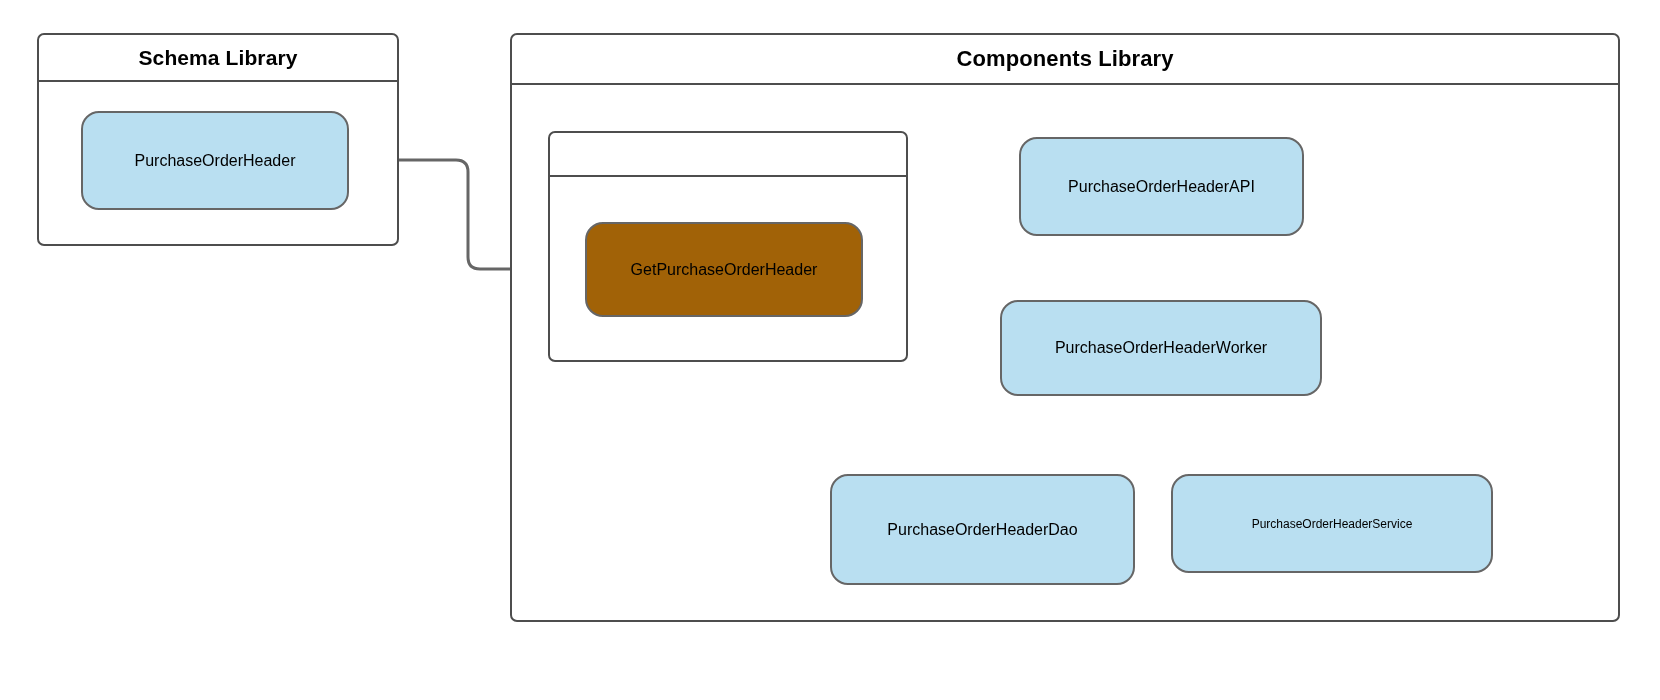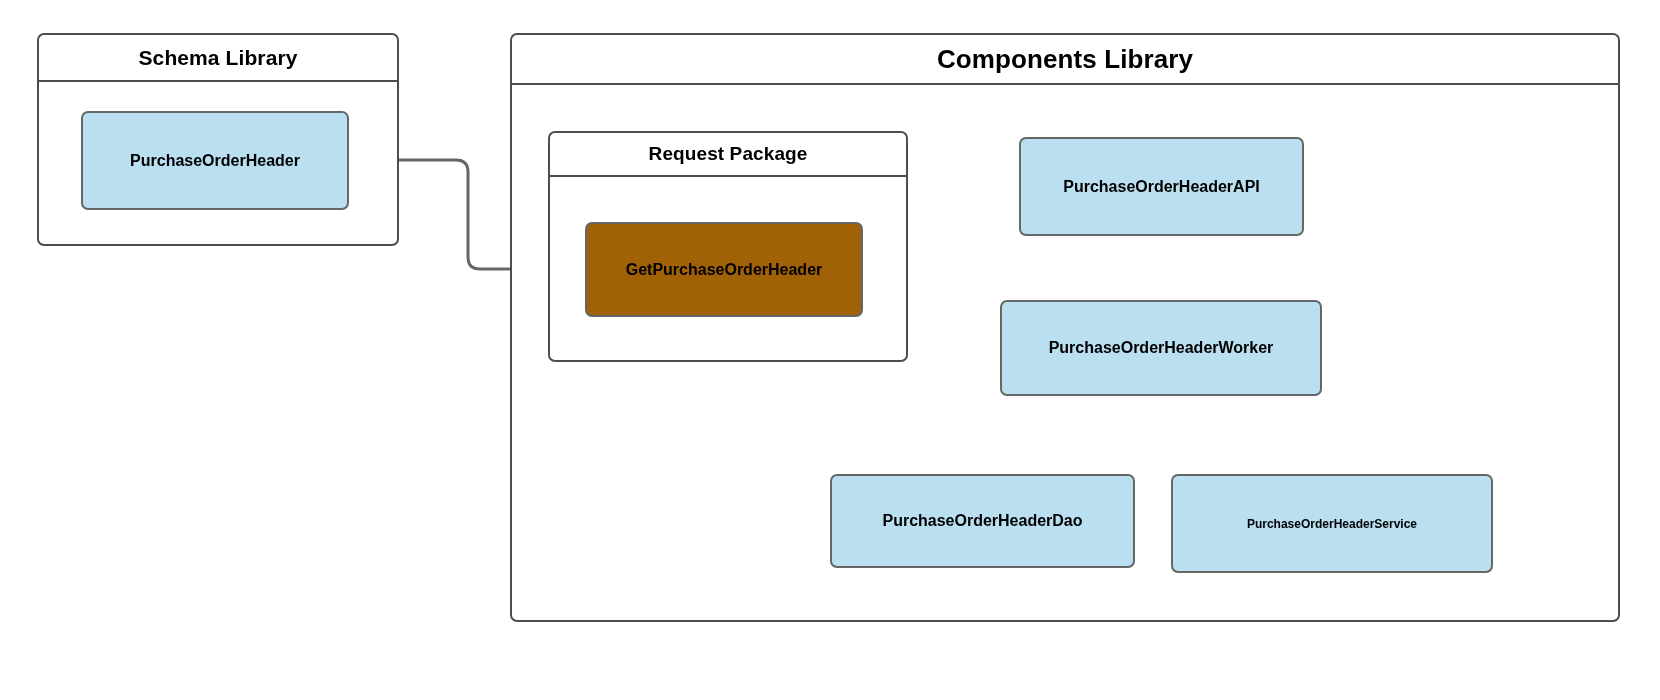--- a/index.html
+++ b/index.html
@@ -62,26 +62,26 @@
     left: 0;
     right: 0;
     bottom: 0;
   }
   
   .node {
     position: absolute;
     box-sizing: border-box;
     background: #b9dff1;
     border: 2px solid #666666;
-    border-radius: 7px;
+    border-radius: 18px;
     display: flex;
     align-items: center;
     justify-content: center;
     text-align: left;
-    font-weight: bold;
+    font-weight: normal;
     color: #000000;
     z-index: 3;
     padding: 0 8px;
   }
 </style>
 </head>
 <body>
 
 <div id="canvas">
 
@@ -100,31 +100,30 @@
       </g>
   </svg>
 
   <div class="package" id="pkg-schema-library" style="left: 37px; top: 33px; width: 362px; height: 213px; border-color: rgb(77, 77, 77);">
     <div class="package-title" style="height: 45px; font-size: 21px; color: rgb(0, 0, 0);">Schema Library</div>
     <div class="package-divider" style="top: 45px; border-top-color: rgb(77, 77, 77);"></div>
     <div class="package-body" style="top: 47px;"></div>
   </div>
 
   <div class="package" id="pkg-components-library" style="left: 510px; top: 33px; width: 1110px; height: 589px; border-color: rgb(77, 77, 77);">
-    <div class="package-title" style="height: 48px; font-size: 26px; color: rgb(0, 0, 0);">Components Library</div>
+    <div class="package-title" style="height: 48px; font-size: 22px; color: rgb(0, 0, 0);">Components Library</div>
     <div class="package-divider" style="top: 48px; border-top-color: rgb(77, 77, 77);"></div>
     <div class="package-body" style="top: 50px;"></div>
   </div>
 
   <div class="package" id="pkg-request-package" style="left: 548px; top: 131px; width: 360px; height: 231px; border-color: rgb(77, 77, 77);">
-    <div class="package-title" style="height: 42px; font-size: 19px; color: rgb(0, 0, 0);">Request Package</div>
     <div class="package-divider" style="top: 42px; border-top-color: rgb(77, 77, 77);"></div>
     <div class="package-body" style="top: 44px;"></div>
   </div>
 
   <div class="node" id="node-0" style="left: 81px; top: 111px; width: 268px; height: 99px; font-size: 16px; background: rgb(185, 223, 241); border-color: rgb(102, 102, 102); color: rgb(0, 0, 0);">PurchaseOrderHeader</div>
   <div class="node" id="node-1" style="left: 585px; top: 222px; width: 278px; height: 95px; font-size: 16px; background: #a16207; border-color: rgb(102, 102, 102); color: rgb(0, 0, 0);">GetPurchaseOrderHeader</div>
   <div class="node" id="node-2" style="left: 1019px; top: 137px; width: 285px; height: 99px; font-size: 16px; background: rgb(185, 223, 241); border-color: rgb(102, 102, 102); color: rgb(0, 0, 0);">PurchaseOrderHeaderAPI</div>
   <div class="node" id="node-3" style="left: 1000px; top: 300px; width: 322px; height: 96px; font-size: 16px; background: rgb(185, 223, 241); border-color: rgb(102, 102, 102); color: rgb(0, 0, 0);">PurchaseOrderHeaderWorker</div>
-  <div class="node" id="node-4" style="left: 830px; top: 474px; width: 305px; height: 94px; font-size: 16px; background: rgb(185, 223, 241); border-color: rgb(102, 102, 102); color: rgb(0, 0, 0);">PurchaseOrderHeaderDao</div>
+  <div class="node" id="node-4" style="left: 830px; top: 474px; width: 305px; height: 111px; font-size: 16px; background: rgb(185, 223, 241); border-color: rgb(102, 102, 102); color: rgb(0, 0, 0);">PurchaseOrderHeaderDao</div>
   <div class="node" id="node-5" style="left: 1171px; top: 474px; width: 322px; height: 99px; font-size: 12px; background: rgb(185, 223, 241); border-color: rgb(102, 102, 102); color: rgb(0, 0, 0);">PurchaseOrderHeaderService</div>
 
 </div>
 
 </body></html>

